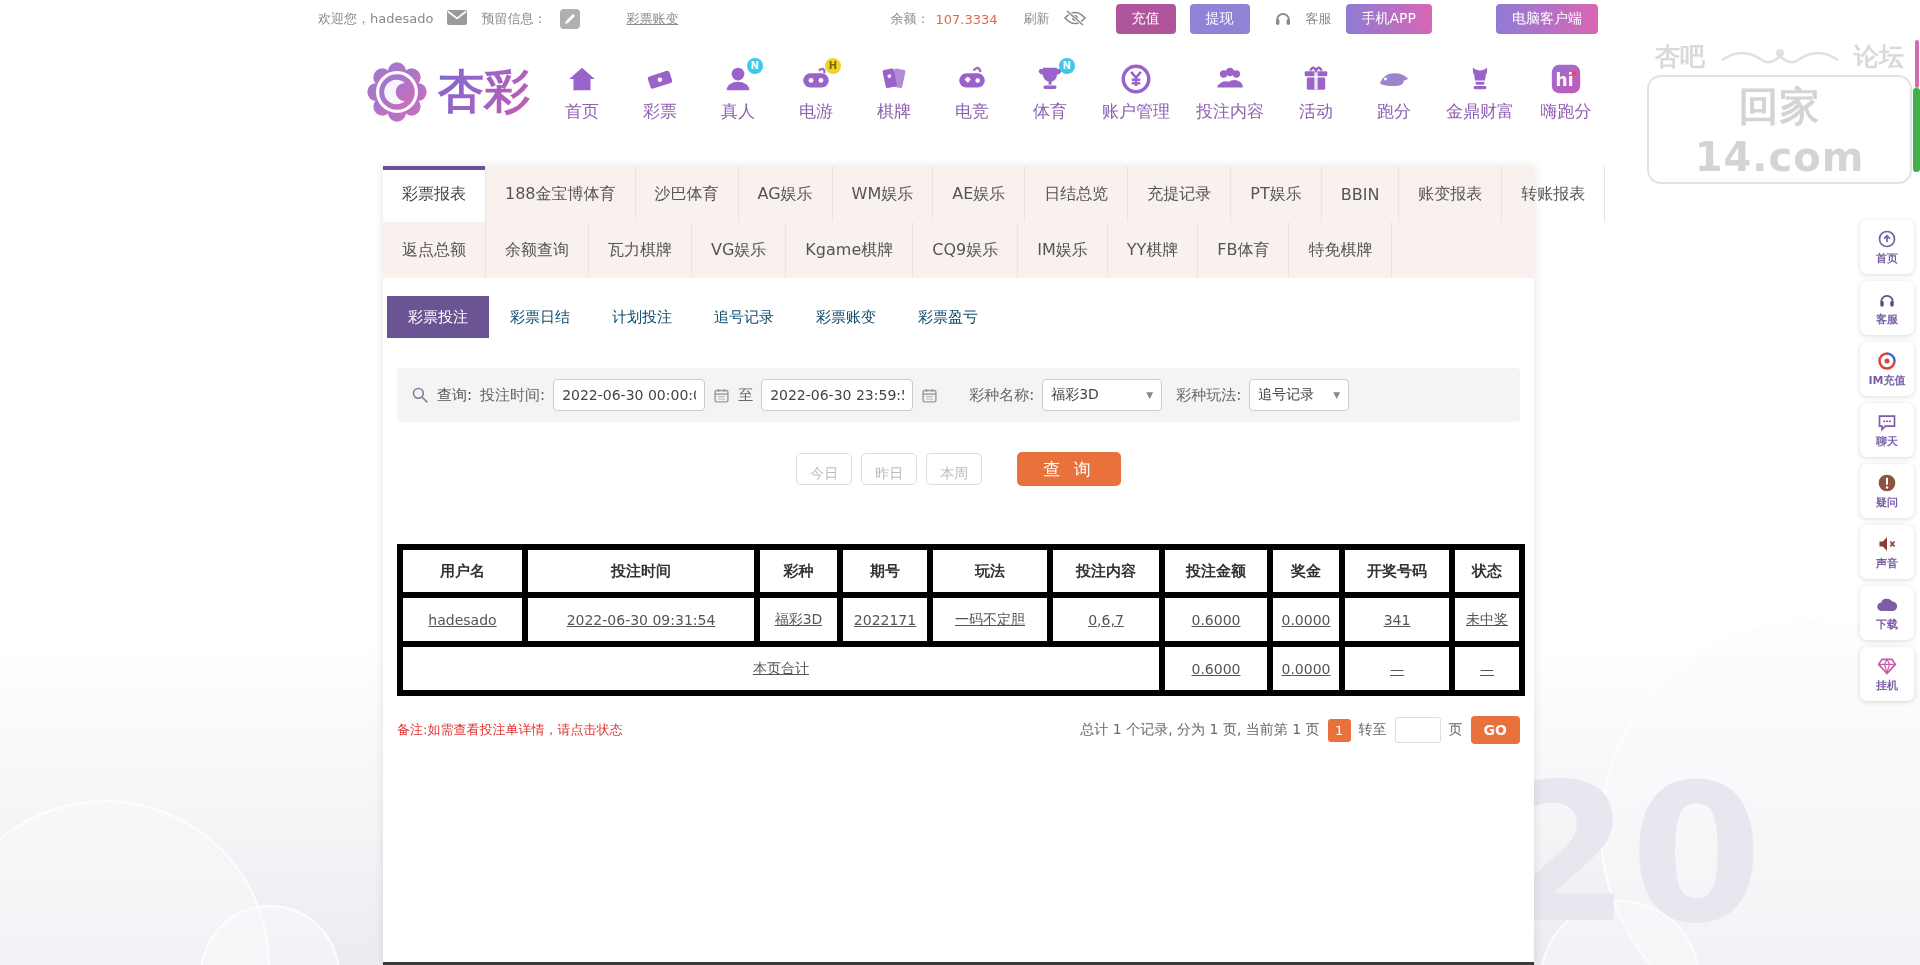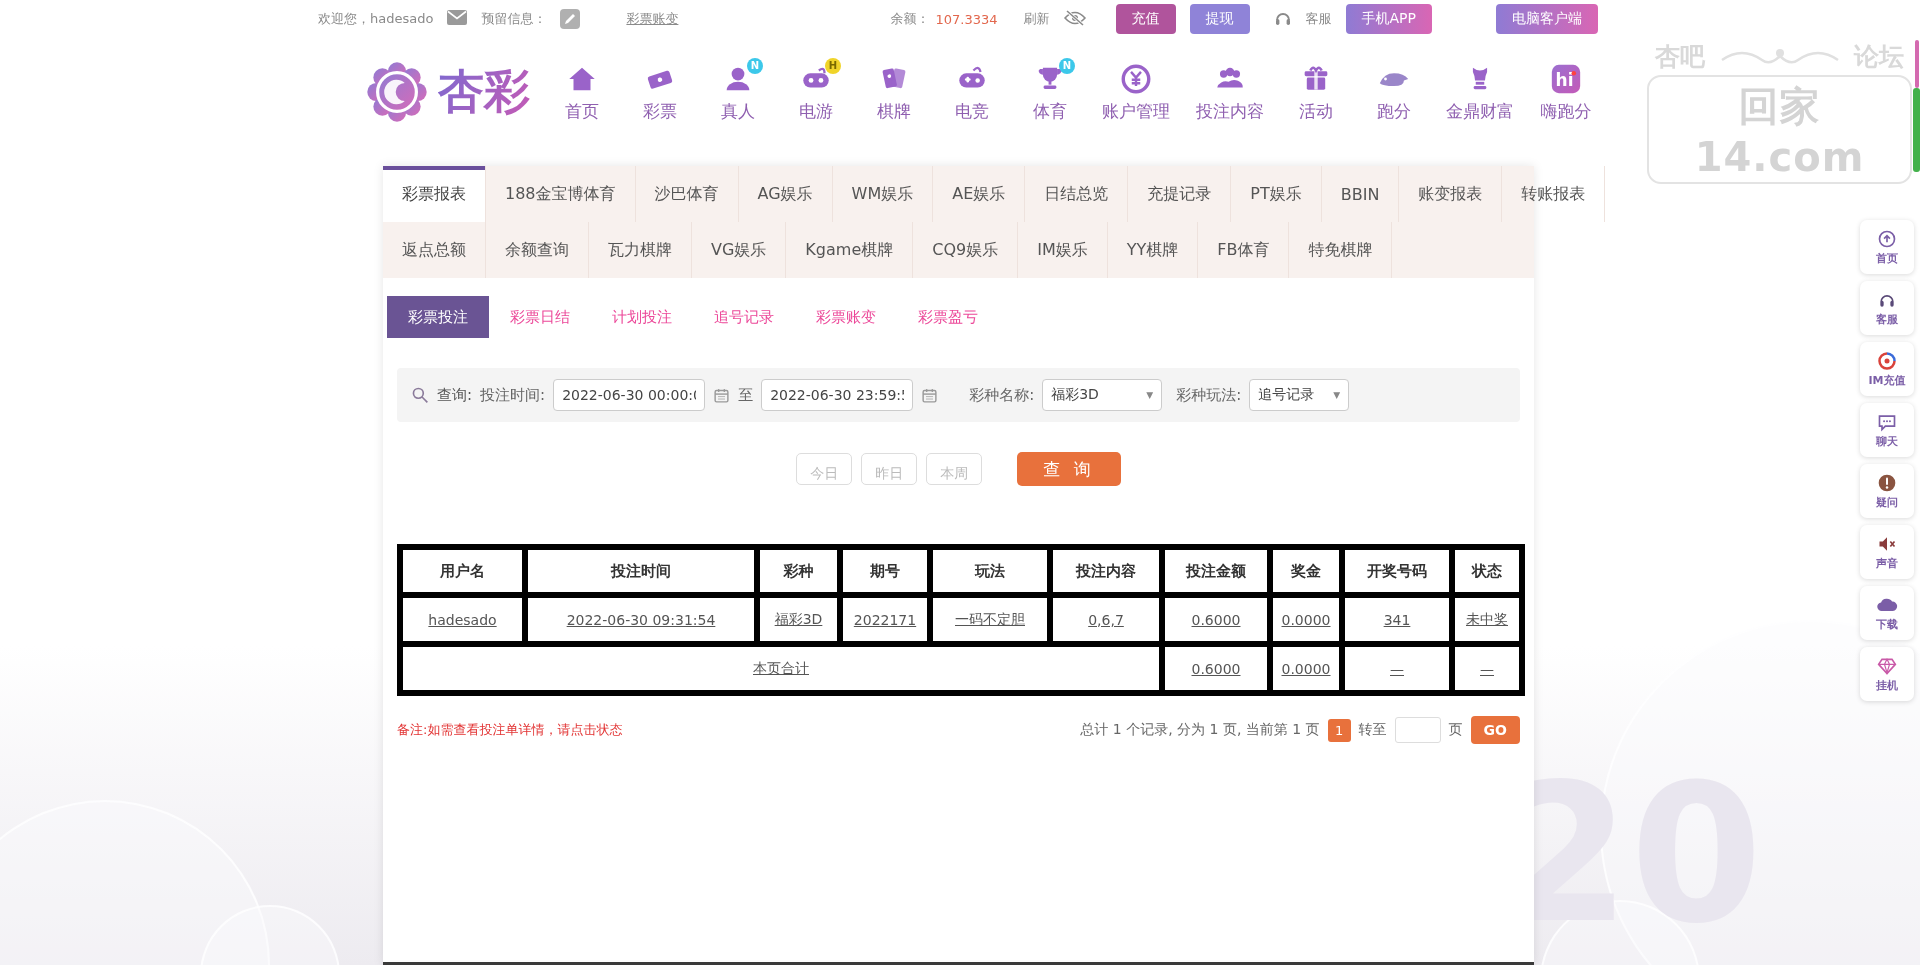--- a/index.html
+++ b/index.html
@@ -43,21 +43,21 @@
 
   
   .main-card { position:absolute; left:383px; top:166px; width:1151px; bottom:0; background:#fff; box-shadow:0 0 10px rgba(0,0,0,.10); z-index:4; }
   .tabs-block { background:#f8f1ee; }
   .tabs-row { display:flex; height:56px; }
   .tab { display:flex; align-items:center; padding:0 19px; font-size:16px; color:#555; border-right:1px solid #eee2dd; cursor:pointer; position:relative; white-space:nowrap; }
   .tab.active { background:#fff; color:#444; }
   .tab.active::before { content:""; position:absolute; left:0; top:0; right:0; height:4px; background:#6a4f9b; }
 
   .subtabs { display:flex; margin:18px 0 0 4px; }
-  .subtab { padding:0 21px; height:42px; display:flex; align-items:center; font-size:15px; color:#ec4899; cursor:pointer; }
+  .subtab { padding:0 21px; height:42px; display:flex; align-items:center; font-size:15px; color:#0c4a6e; cursor:pointer; }
   .subtab.active { background:#6a5494; color:#fff; }
 
   .query-bar { margin:30px 14px 0; height:54px; background:#f4f4f4; border-radius:4px; display:flex; align-items:center; padding:0 14px; gap:8px; font-size:15px; color:#666; }
   .q-input { width:152px; height:32px; border:1px solid #ccc; border-radius:4px; background:#fff; font-size:14px; color:#444; padding:0 8px; font-family:inherit; }
   .q-select { min-width:120px; height:32px; border:1px solid #ccc; border-radius:4px; background:#fff; font-size:14px; color:#444; padding:0 8px; display:flex; align-items:center; justify-content:space-between; gap:10px; cursor:pointer; }
   .q-select .arr { font-size:9px; color:#888; }
   .lblq { white-space:nowrap; }
 
   .quick-buttons { margin-top:30px; display:flex; justify-content:center; align-items:center; gap:9px; }
   .btn-ghost { height:32px; padding:11px 13px; background:#fff; border:1px solid #ddd; border-radius:5px; color:#bbb; font-size:14px; cursor:pointer; font-family:inherit; }

